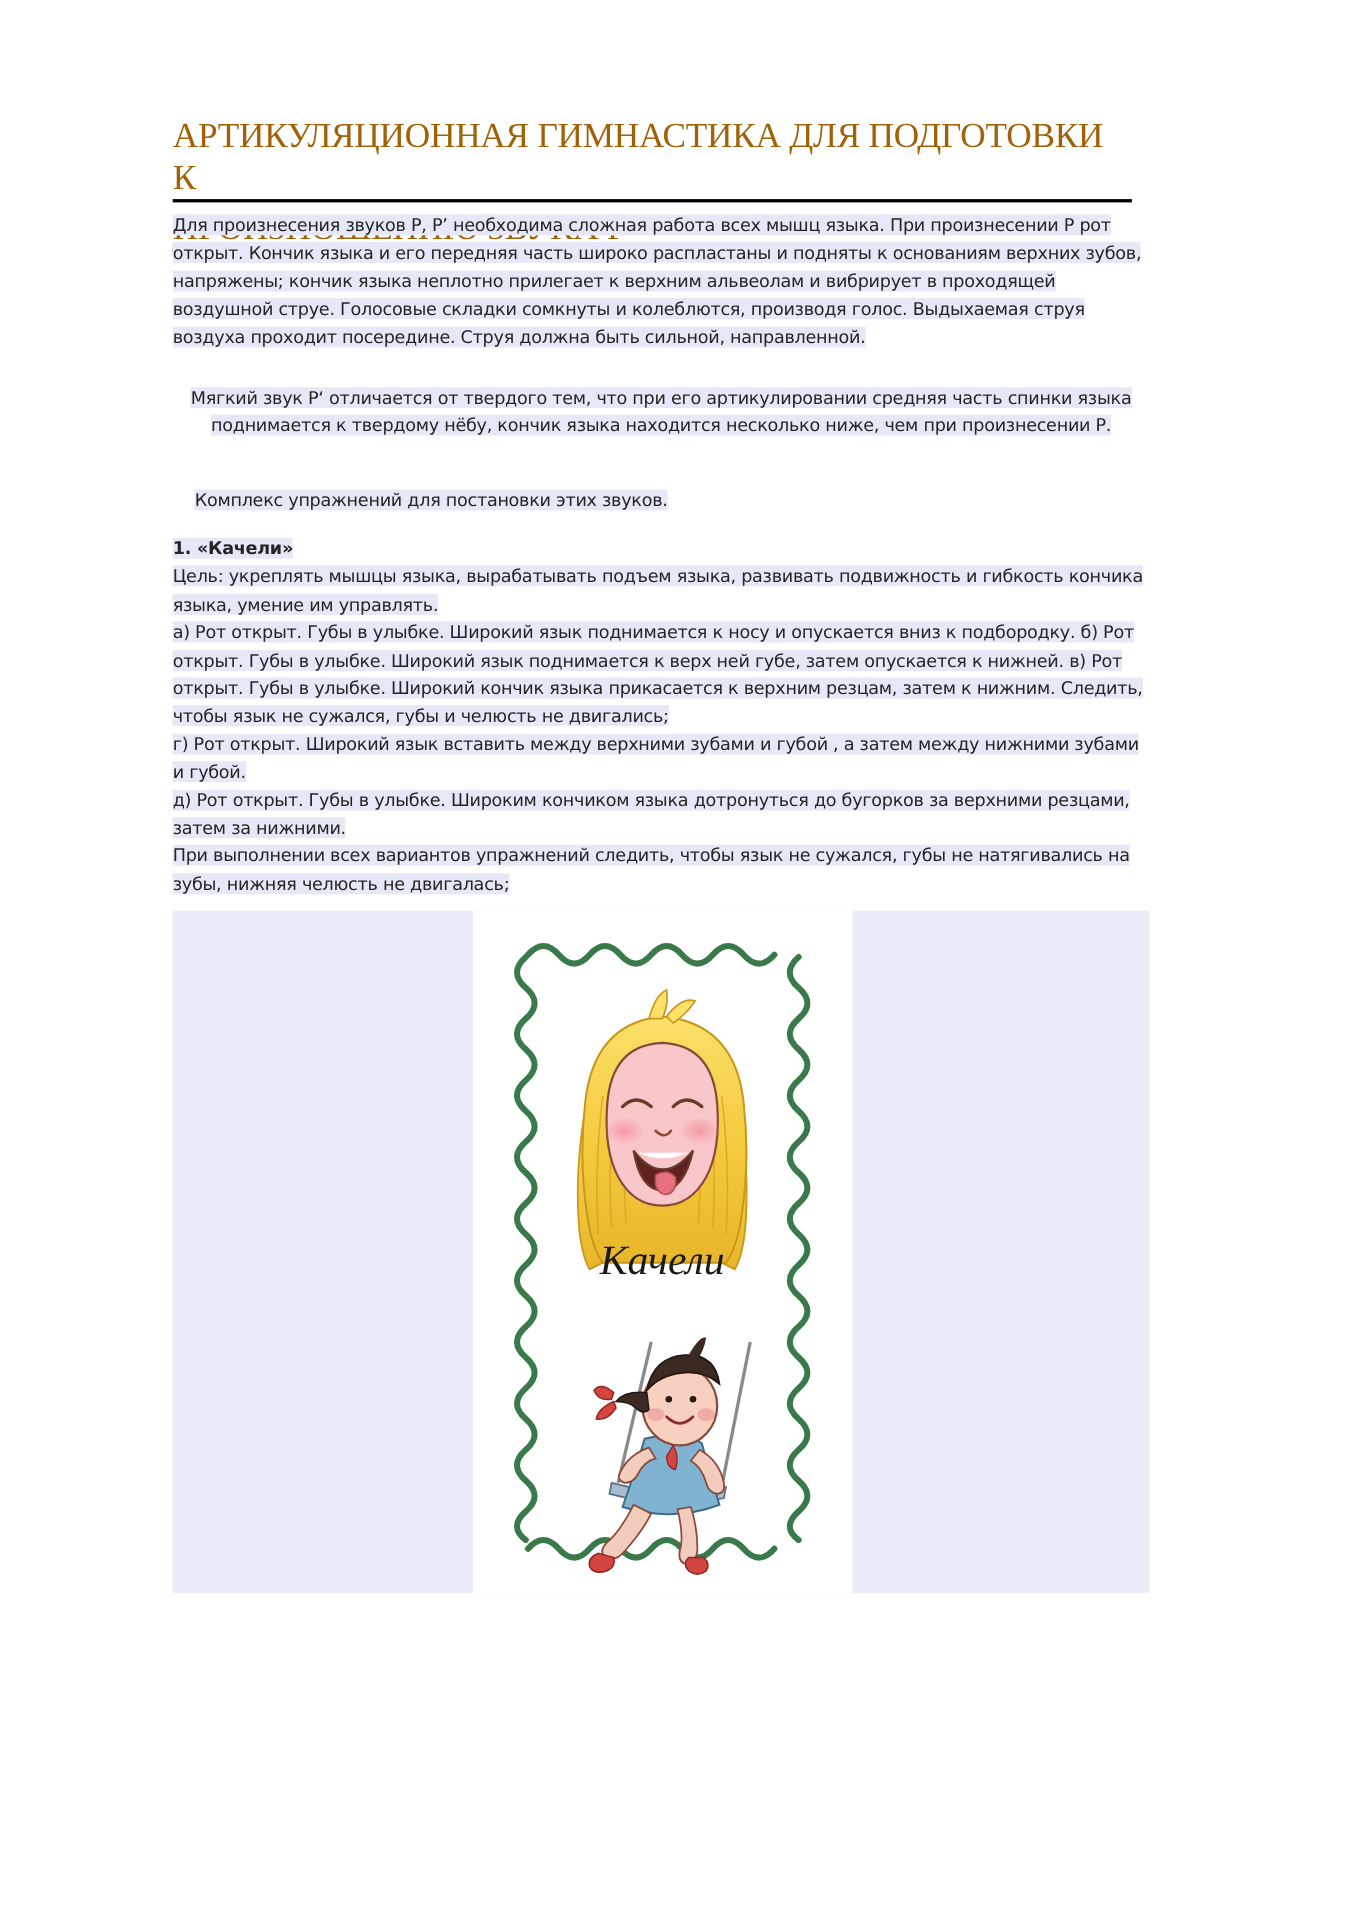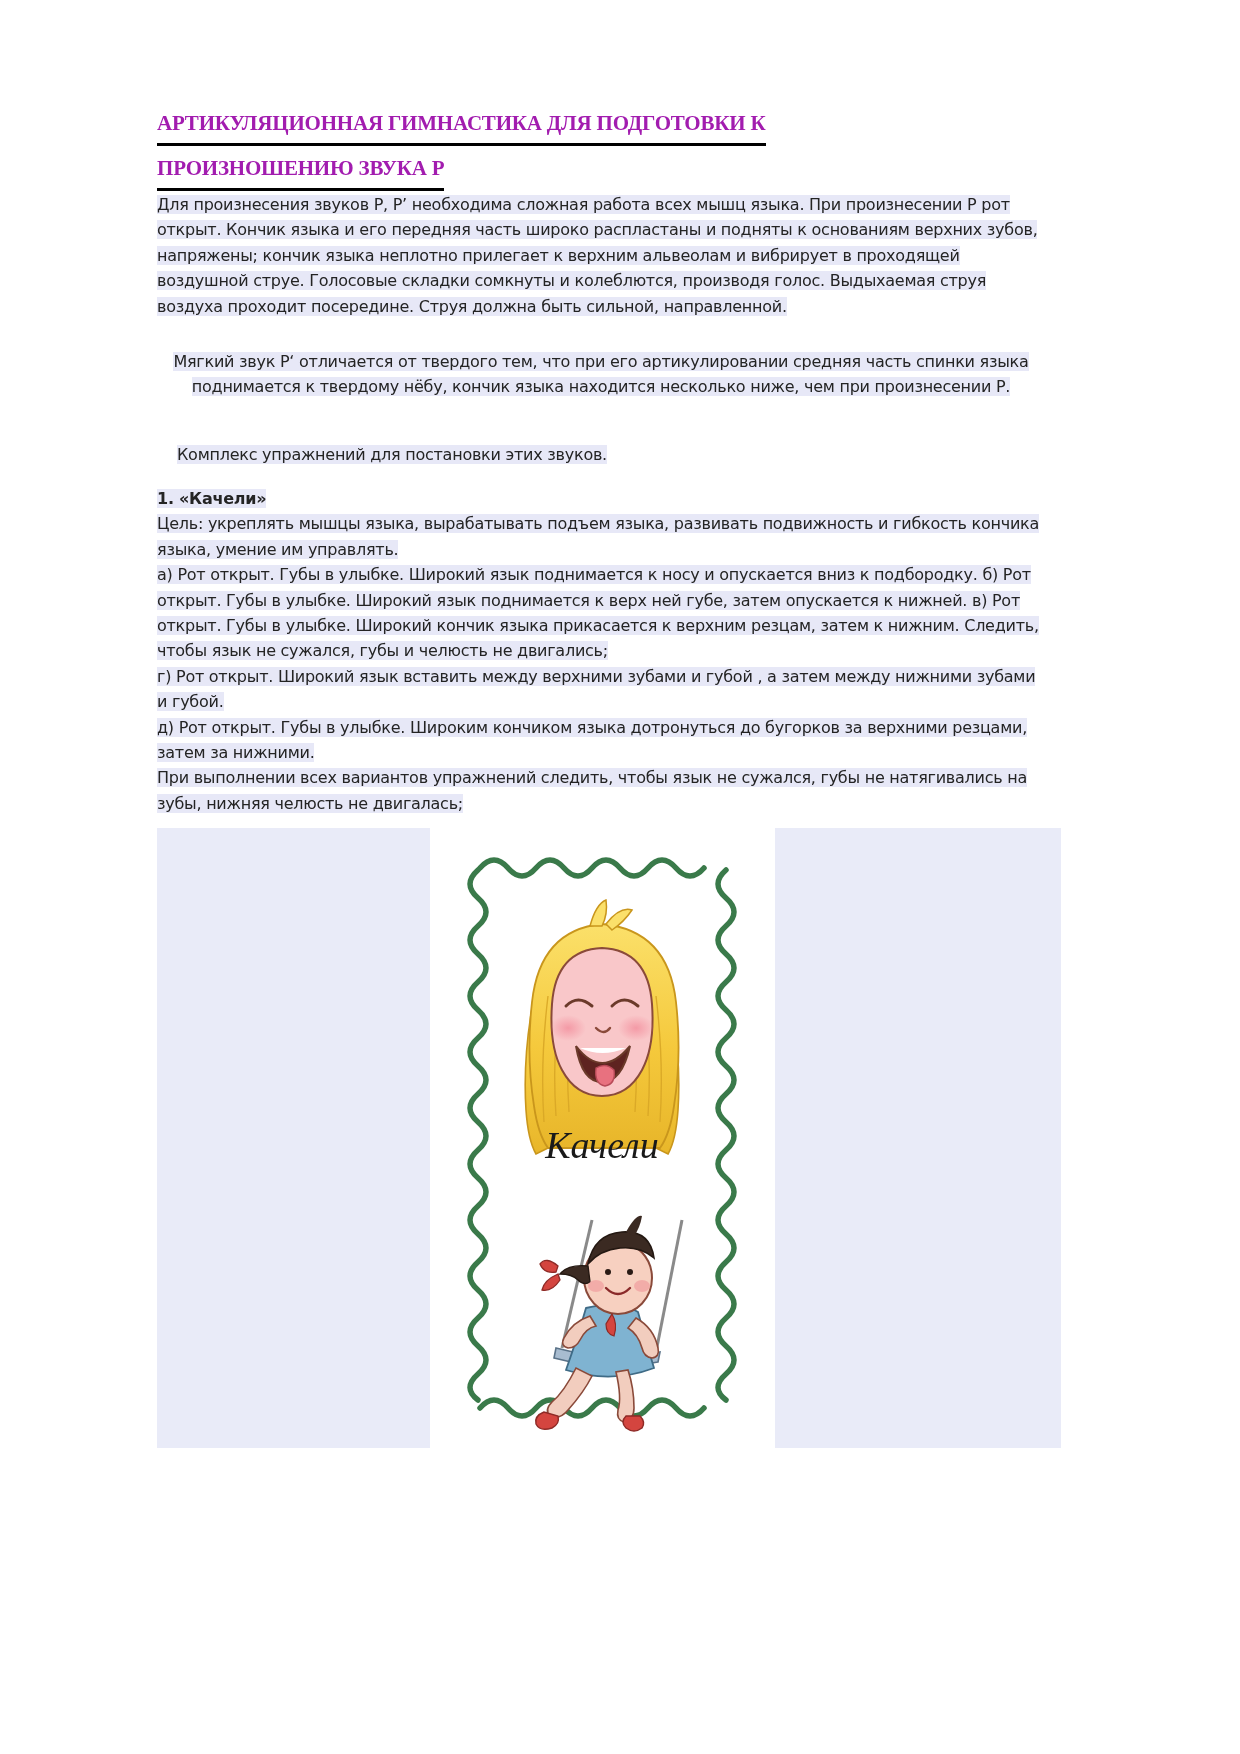--- a/index.html
+++ b/index.html
@@ -21,24 +21,24 @@
     background: #ffffff;
   }
 
   
   .doc-title {
     position: absolute;
     left: 157px;
     top: 104px;
     width: 872px;
     font-family: "Liberation Serif", "DejaVu Serif", serif;
-    font-weight: bold;
-    font-size: 21px;
+    font-weight: normal;
+    font-size: 32px;
     line-height: 38px;
-    color: #a21caf;
+    color: #a16207;
     letter-spacing: -0.2px;
   }
   .doc-title .tline {
     display: block;
     width: max-content;
     max-width: 100%;
     border-bottom: 3px solid #000;
     padding-bottom: 1px;
   }
   .doc-title .tline + .tline { margin-top: 3px; }
@@ -72,21 +72,20 @@
   #exercise-block .line { margin: 0; }
 
   
   .figure-zone {
     position: absolute;
     left: 157px;
     top: 828px;
     width: 888px;
     height: 620px;
     background: #e9ebf8;
-    padding-left: 16px;
   }
   .figure-card {
     position: absolute;
     left: 273px;
     top: 0;
     width: 345px;
     height: 620px;
     background: #ffffff;
     overflow: hidden;
   }

